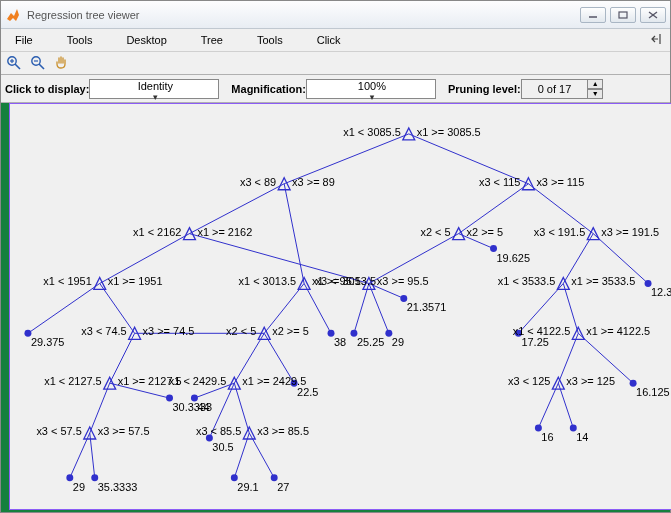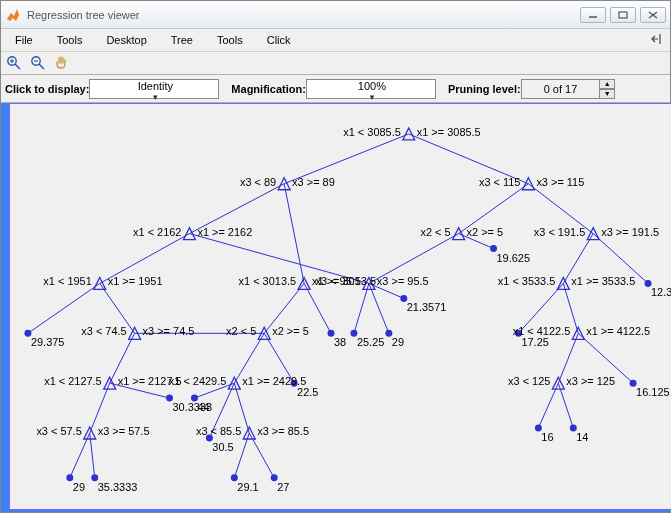--- a/index.html
+++ b/index.html
@@ -1,34 +1,34 @@
 <!DOCTYPE html>
 <html><head>
 <meta charset="utf-8">
 <style>
   * { box-sizing: border-box; }
   body { margin: 0; font-family: "Segoe UI", Tahoma, sans-serif; font-size: 11px; background: #f0f0f0; }
-  .window { width: 671px; height: 513px; background: #3b82f6; border: 1px solid #888; }
+  .window { width: 671px; height: 513px; background: #15803d; border: 1px solid #888; }
   .titlebar { height: 28px; background: linear-gradient(#fdfdfe,#e8edf3); border-bottom: 1px solid #c0c8d0; display:flex; align-items:center; padding:0 4px; }
   .logo { width:16px; height:16px; position:relative; margin-right:6px; }
   .logo svg { width:16px; height:16px; }
   .title-text { color:#555; flex:1; }
   .winbtns { display:flex; gap:4px; }
   .winbtn { width:26px; height:16px; border:1px solid #a9b6c4; border-radius:2px; background:linear-gradient(#fefefe,#e2e8ee); display:flex; align-items:center; justify-content:center; color:#556; font-size:9px; }
-  .menubar { height:22px; background:#f0f0f0; display:flex; align-items:center; padding:0 6px; gap:8px; position:relative; }
+  .menubar { height:22px; background:#f0f0f0; display:flex; align-items:center; padding:0 6px; gap:18px; position:relative; }
   .menuitem { padding:2px 8px; }
   .menudock { position:absolute; right:6px; top:3px; }
   .toolbar { height:24px; background:#f0f0f0; border-top:1px solid #d0d0d0; border-bottom:1px solid #b0b0b0; display:flex; align-items:center; padding:0 4px; gap:6px; }
   .tbtn { width:18px; height:18px; display:flex; align-items:center; justify-content:center; }
   .controlbar { height:28px; background:#f0f0f0; border-bottom:1px solid #b0b0b0; display:flex; align-items:center; padding:0 4px; }
   .lbl { font-weight:bold; color:#000; }
   .combo { height:20px; background:#fff; border:1px solid #888; display:flex; align-items:center; justify-content:space-between; padding:0 2px 0 4px; font-size:11px;flex-direction:column; }
   .combo .chev { font-size:9px; color:#333; }
   .spinbox { display:flex; align-items:center; }
-  .spinval { height:20px; background:#f0f0f0; border:1px solid #888; border-right:none; padding:0 22px; display:flex; align-items:center; font-size:11px; }
+  .spinval { height:20px; background:#f0f0f0; border:1px solid #888; border-right:none; padding:0 16px; display:flex; align-items:center; font-size:11px; }
   .spinbtns { display:flex; flex-direction:column; }
   .spinbtns div { width:16px; height:10px; border:1px solid #888; background:#e8e8e8; font-size:7px; display:flex; align-items:center; justify-content:center; }
   .canvas-wrap { position:relative; width:663px; height:407px; margin:0 8px; background:#f0f0f0; border:1px solid #8b5cf6; }
   svg.tree { position:absolute; inset:0; }
   .nodelbl { font-family: "Segoe UI", Tahoma, sans-serif; font-size:11px; fill:#000; }
 </style>
 </head>
 <body>
 
 <div class="window">

